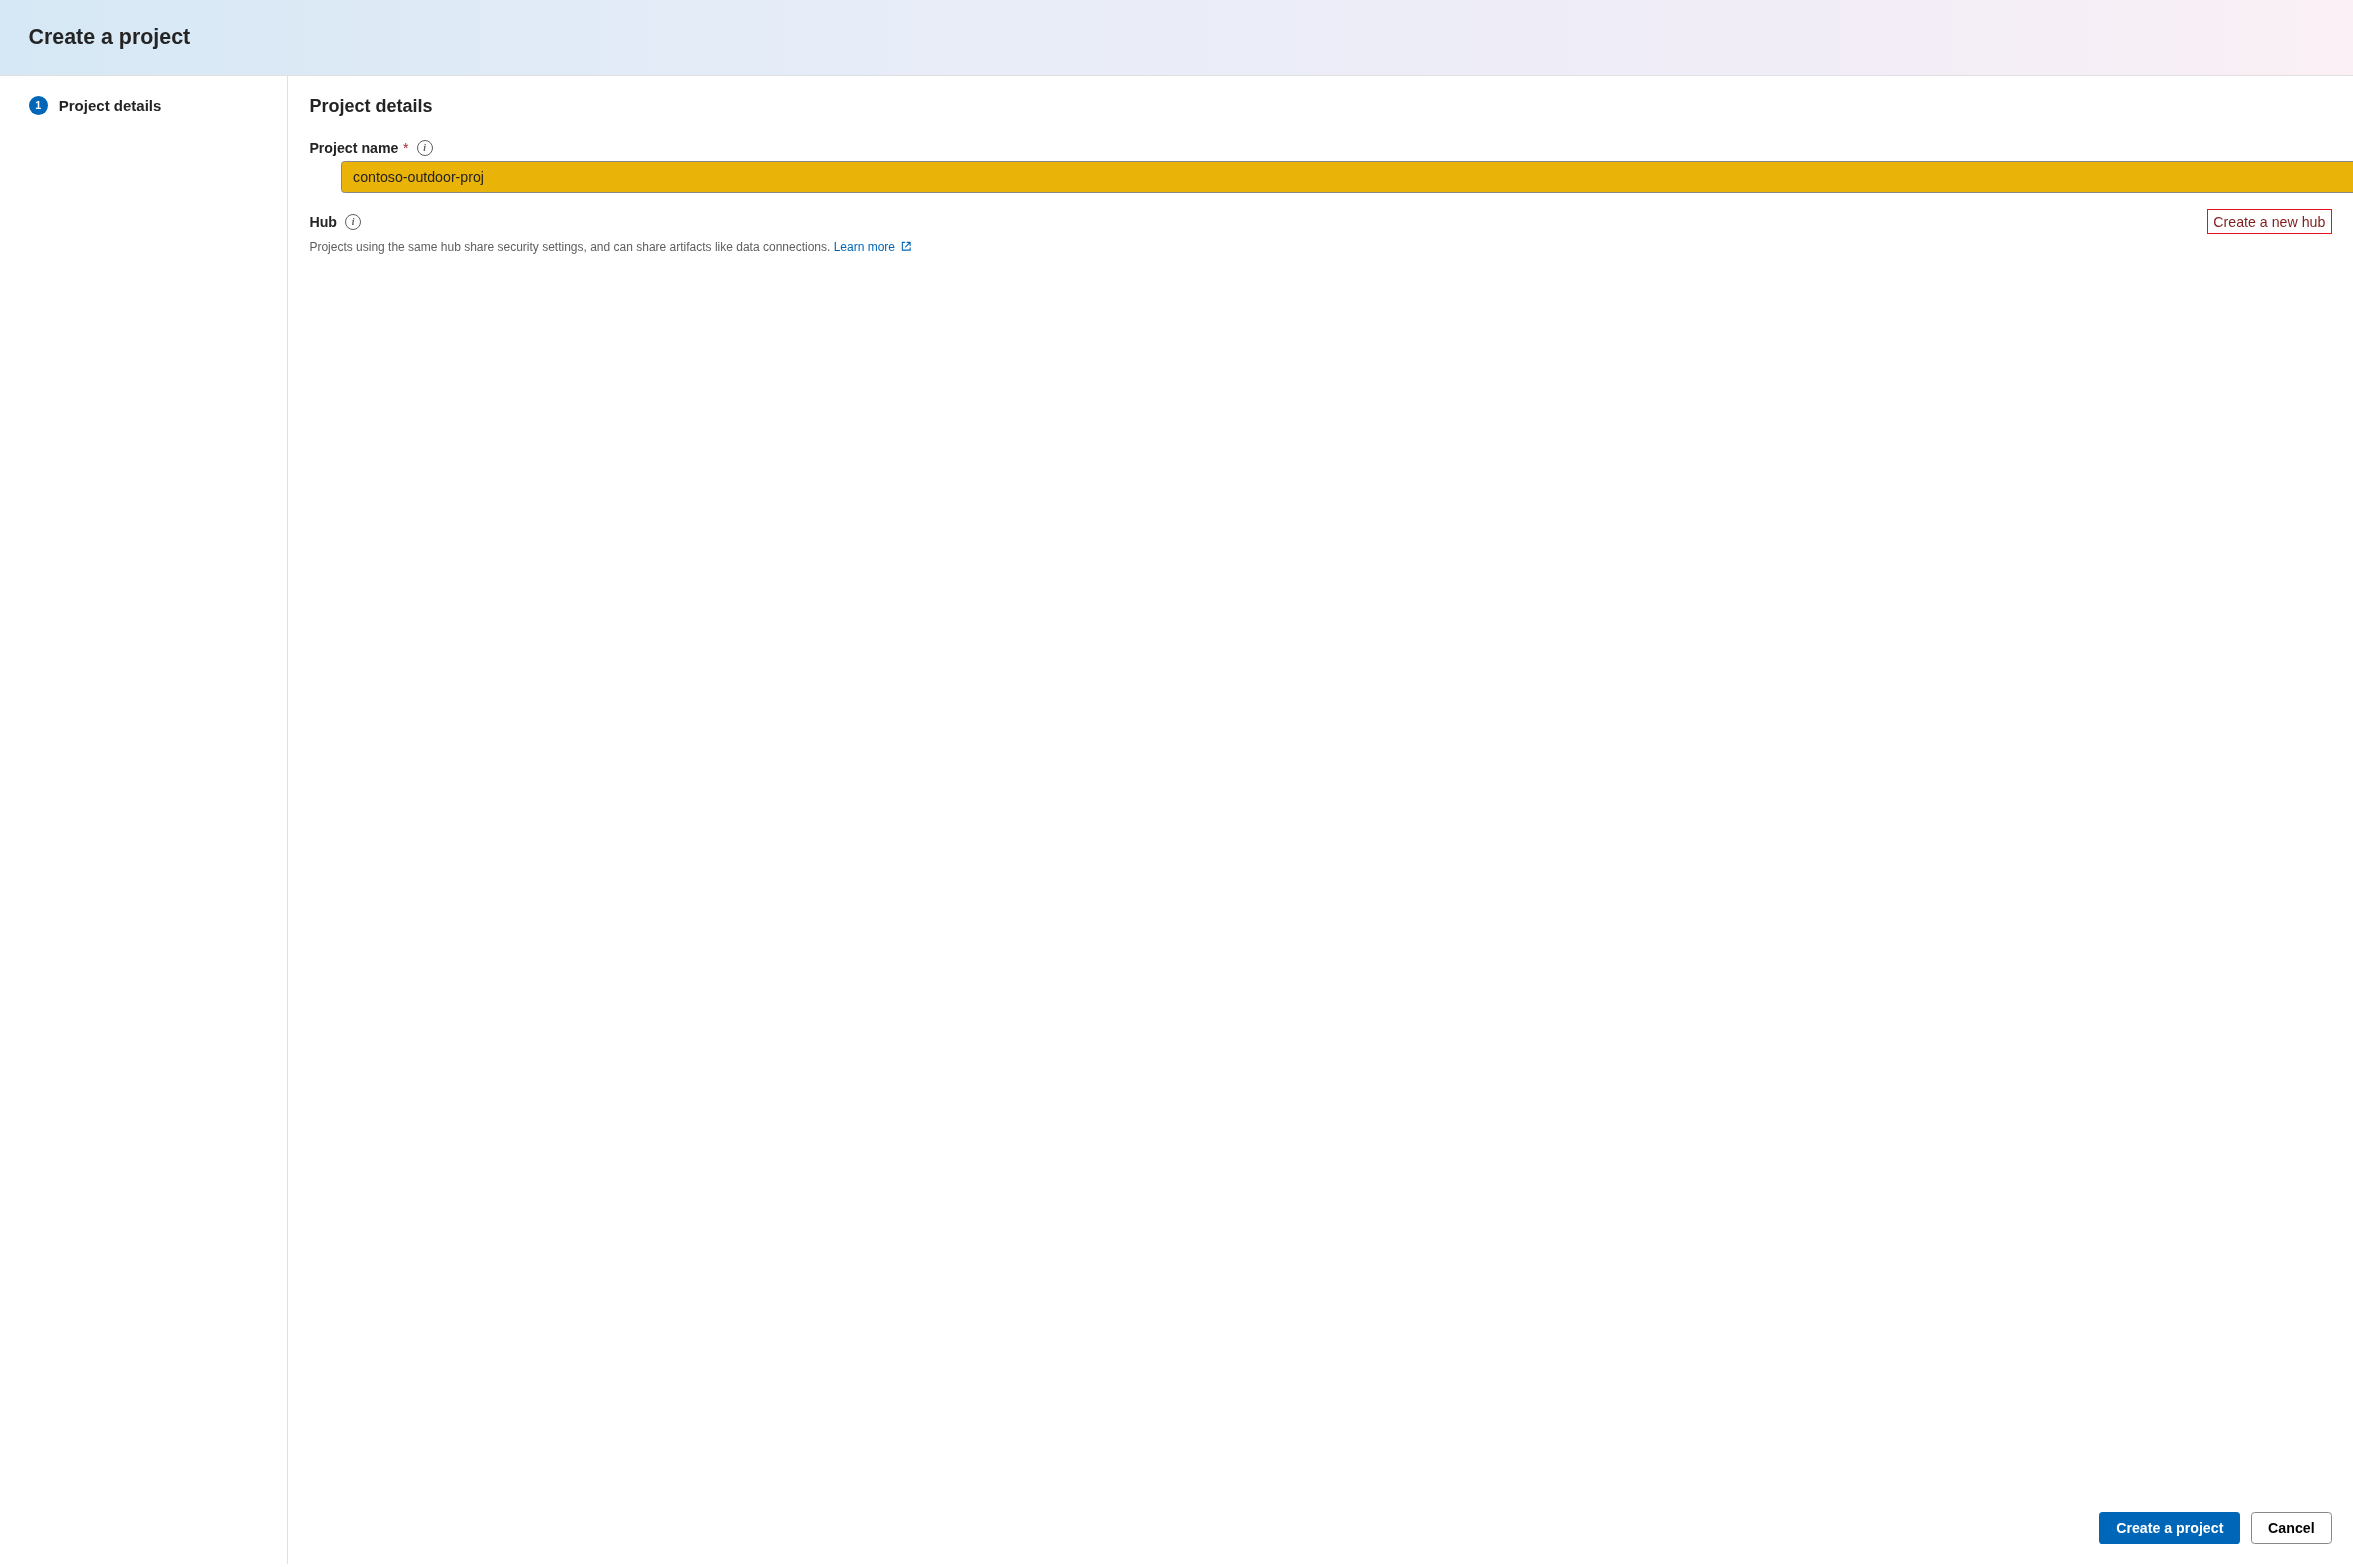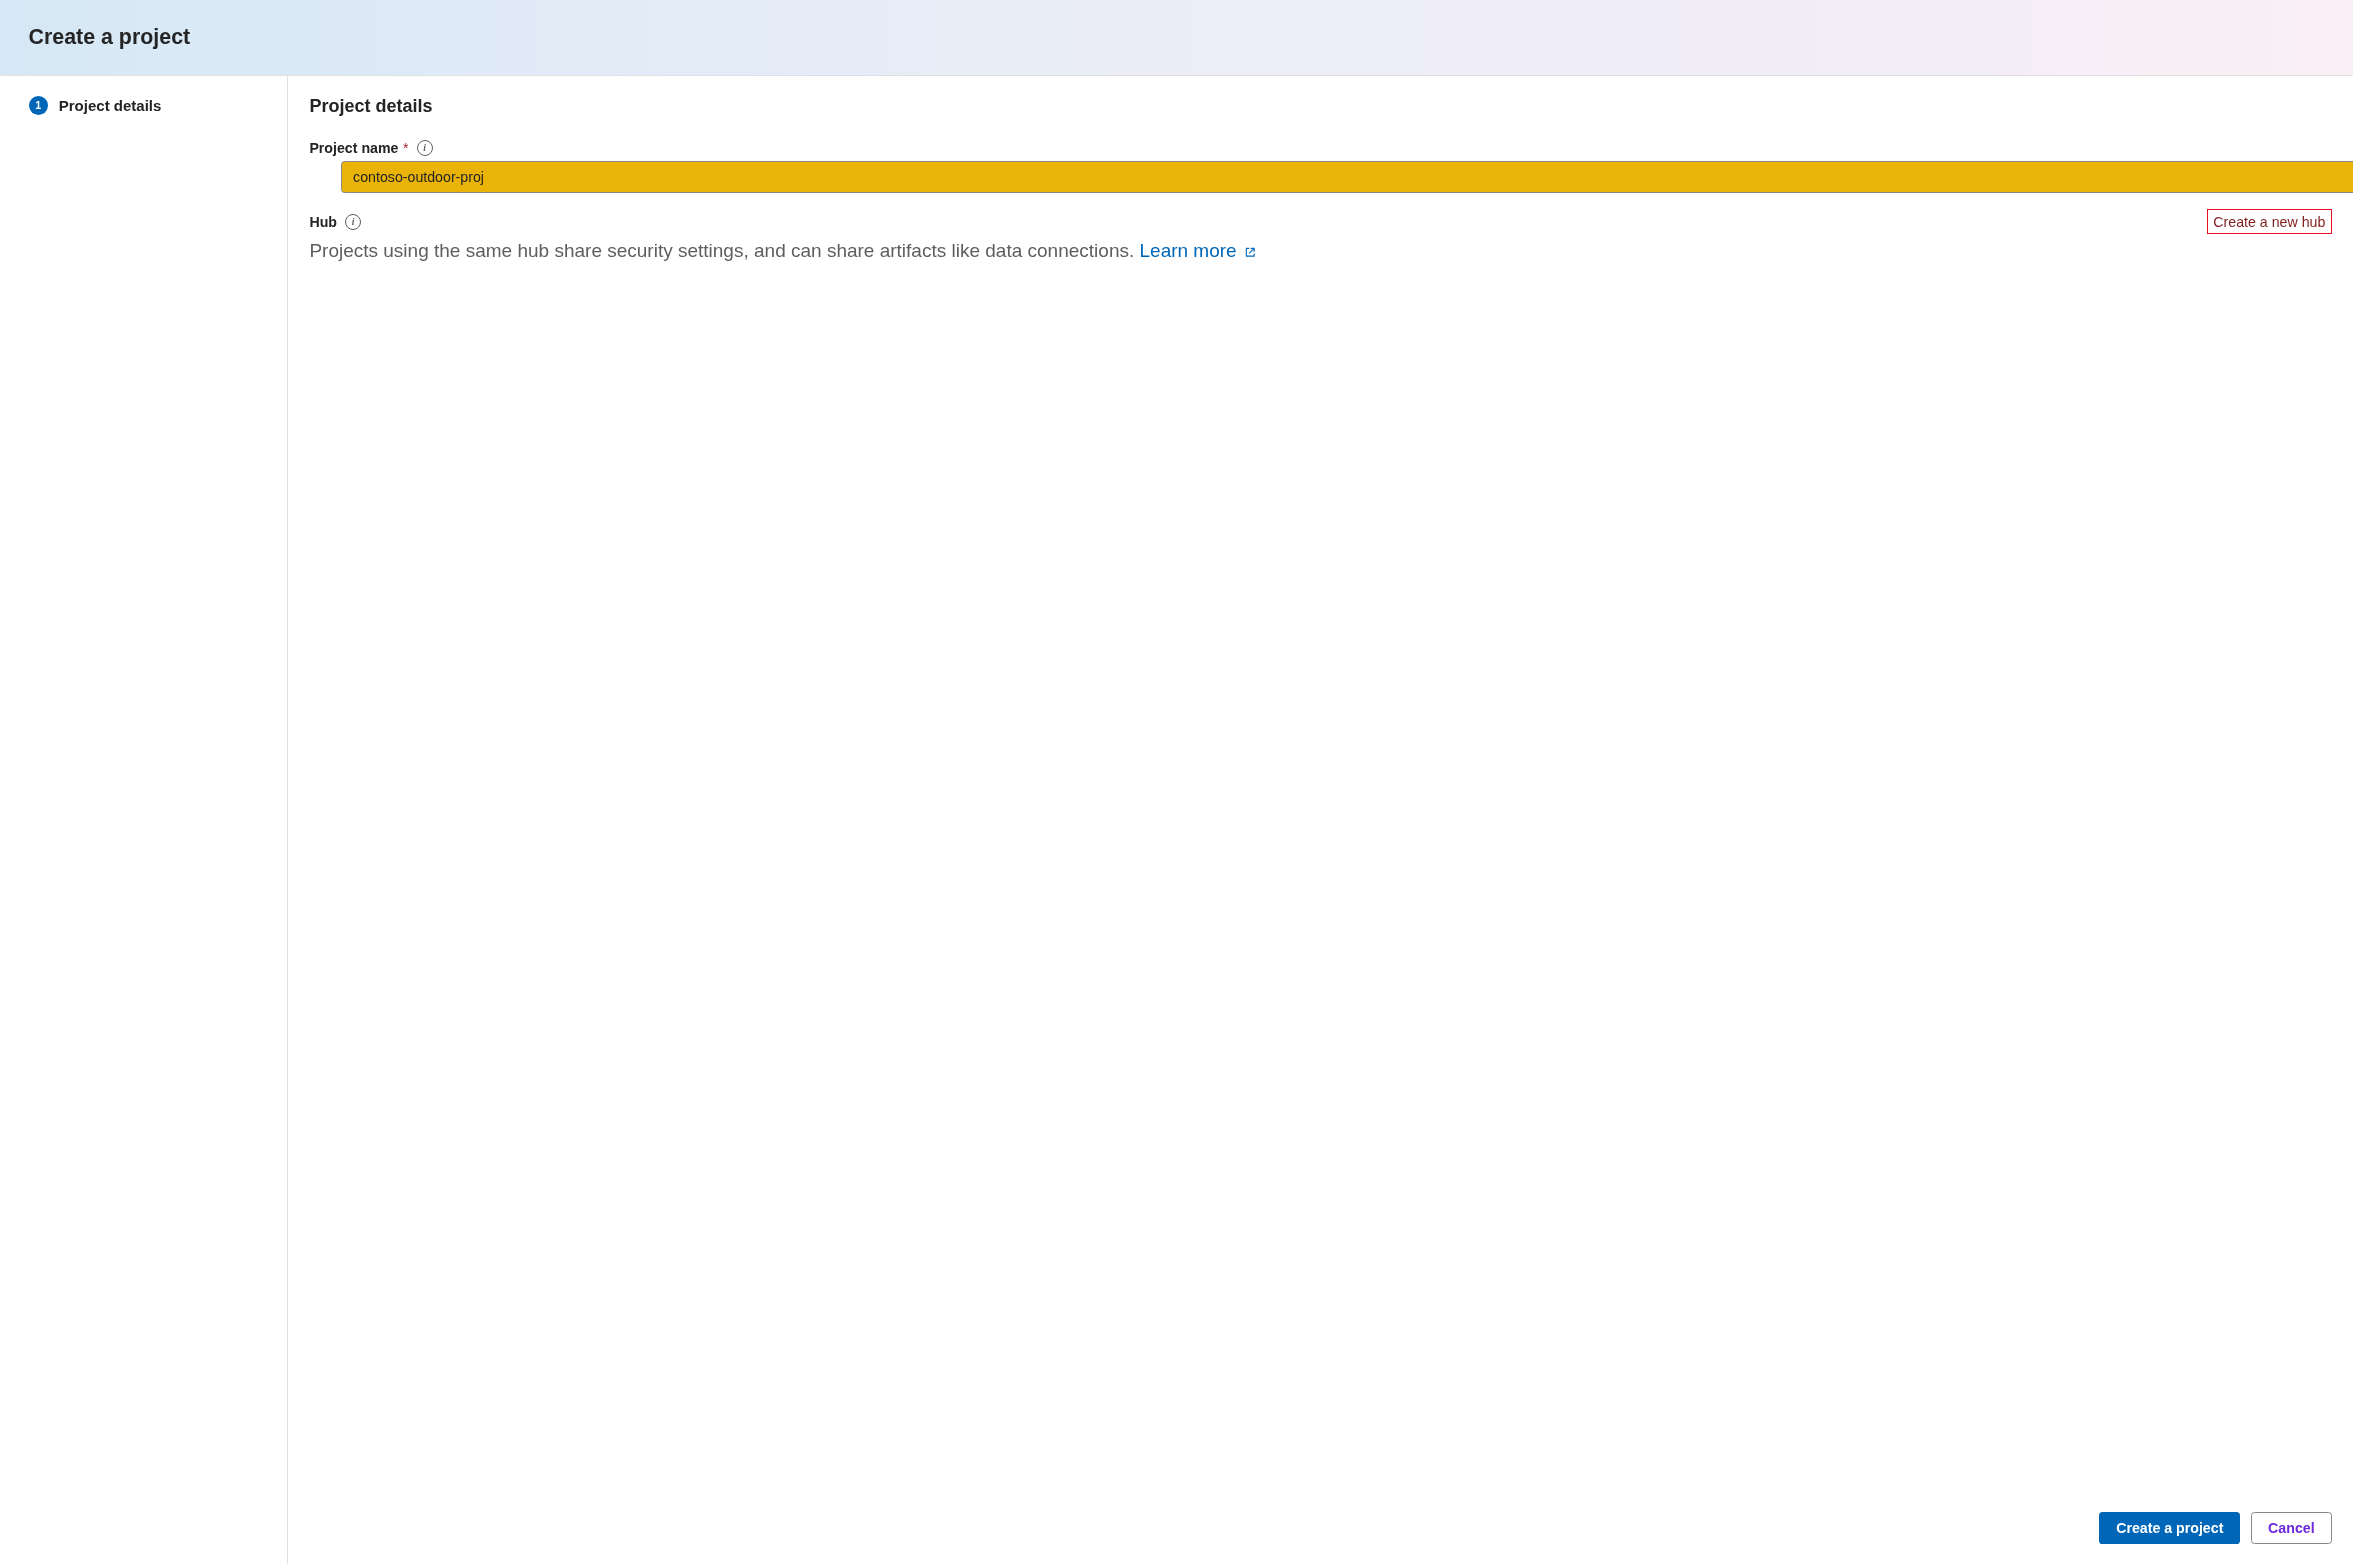--- a/index.html
+++ b/index.html
@@ -141,21 +141,21 @@
       text-decoration: none;
       font-size: 14.2px;
       cursor: pointer;
     }
     .new-hub-link {
       border: 1.8px solid #e81123;
       padding: 3.6px 5.3px;
       display: inline-block;
     }
     .helper-text {
-      font-size: 19px;
+      font-size: 12px;
       color: #605e5c;
       margin-top: 3px;
     }
     .learn-more {
       color: #0067b8;
       text-decoration: none;
       cursor: pointer;
     }
     .external-icon {
       display: inline-block;
@@ -175,21 +175,21 @@
       border-radius: 3.6px;
       cursor: pointer;
       border: 0.9px solid transparent;
     }
     .btn-primary {
       background: #0067b8;
       color: #ffffff;
     }
     .btn-secondary {
       background: #ffffff;
-      color: #6d28d9;
+      color: #000000;
       border: 0.9px solid #8a8886;
     }
   </style>
 </head>
 <body>
 
 <div class="header">
   <h1 class="header-title">Create a project</h1>
 </div>
 

